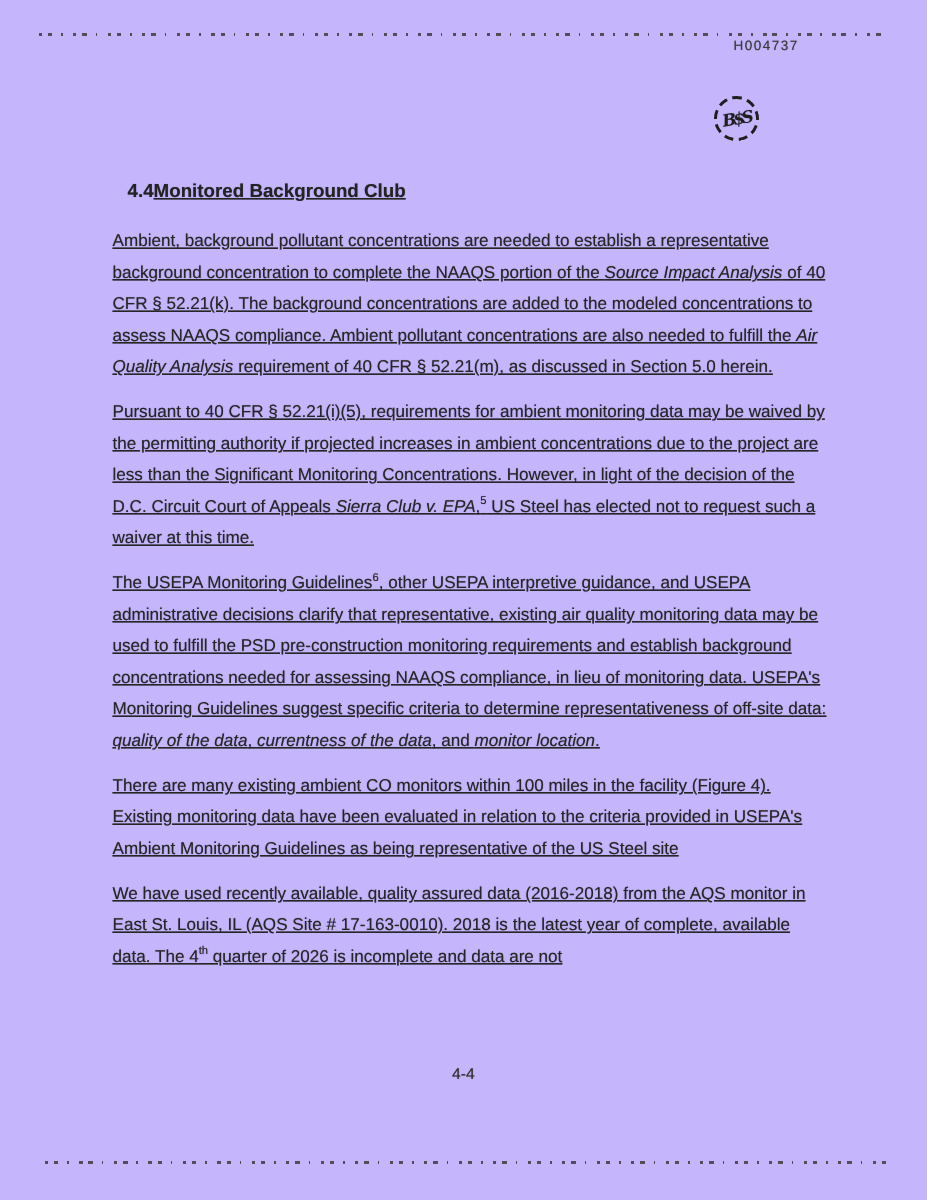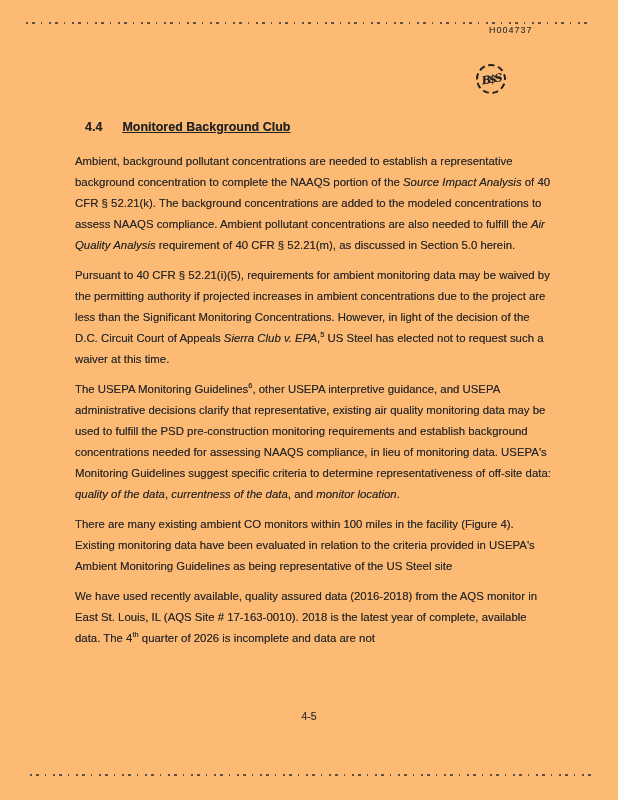--- a/index.html
+++ b/index.html
@@ -4,21 +4,21 @@
 <style>
   html, body {
     margin: 0;
     padding: 0;
     background: #e8e8e8;
   }
   .page {
     position: relative;
     width: 618px;
     height: 800px;
-    background: #fdba74;
+    background: #c4b5fd;
     font-family: "Liberation Sans", sans-serif;
     color: #2a2a2a;
     overflow: hidden;
   }
   
   .content, .doc-number, .page-number, .stamp {
     text-shadow: 0 0 0.6px rgba(40,40,40,0.55);
   }
   .perforation {
     position: absolute;
@@ -65,29 +65,29 @@
     position: absolute;
     top: 120px;
     left: 75px;
     width: 479px;
   }
   .heading {
     margin: 0 0 17px 10px;
     font-size: 12.5px;
     font-weight: bold;
     display: flex;
-    gap: 20px;
     color: #232323;
   }
   .heading .title { text-decoration: underline; }
   .para {
     margin: 0 0 9px 0;
     font-size: 11.4px;
     line-height: 21px;
     color: #262626;
+    text-decoration: underline;
   }
   .para em { font-style: italic; }
   .para sup {
     font-size: 7.5px;
     line-height: 0;
     vertical-align: super;
   }
   .page-number {
     position: absolute;
     top: 710px;
@@ -115,15 +115,15 @@
     </h2>
     <div id="paras">
         <p class="para"><span>Ambient, background pollutant concentrations are needed to establish a representative background concentration to complete the NAAQS portion of the </span><em>Source Impact Analysis</em><span> of 40 CFR § 52.21(k).  The background concentrations are added to the modeled concentrations to assess NAAQS compliance.  Ambient pollutant concentrations are also needed to fulfill the </span><em>Air Quality Analysis</em><span> requirement of 40 CFR § 52.21(m), as discussed in Section 5.0 herein.</span></p>
         <p class="para"><span>Pursuant to 40 CFR § 52.21(i)(5), requirements for ambient monitoring data may be waived by the permitting authority if projected increases in ambient concentrations due to the project are less than the Significant Monitoring Concentrations.  However, in light of the decision of the D.C. Circuit Court of Appeals </span><em>Sierra Club v. EPA</em><span>,</span><sup>5</sup><span> US Steel has elected not to request such a waiver at this time.</span></p>
         <p class="para"><span>The USEPA Monitoring Guidelines</span><sup>6</sup><span>, other USEPA interpretive guidance, and USEPA administrative decisions clarify that representative, existing air quality monitoring data may be used to fulfill the PSD pre-construction monitoring requirements and establish background concentrations needed for assessing NAAQS compliance, in lieu of monitoring data.  USEPA's Monitoring Guidelines suggest specific criteria to determine representativeness of off-site data: </span><em>quality of the data</em><span>, </span><em>currentness of the data</em><span>, and </span><em>monitor location</em><span>.</span></p>
         <p class="para"><span>There are many existing ambient CO monitors within 100 miles in the facility (Figure 4).  Existing monitoring data have been evaluated in relation to the criteria provided in USEPA's Ambient Monitoring Guidelines as being representative of the US Steel site</span></p>
         <p class="para"><span>We have used recently available, quality assured data (2016-2018) from the AQS monitor in East St. Louis, IL (AQS Site # 17-163-0010).  2018 is the latest year of complete, available data.  The 4</span><sup>th</sup><span> quarter of 2026 is incomplete and data are not</span></p>
       </div>
   </div>
 
-  <div class="page-number">4-5</div>
+  <div class="page-number">4-4</div>
   <div class="perforation bottom"></div>
 </div>
 
 </body></html>

